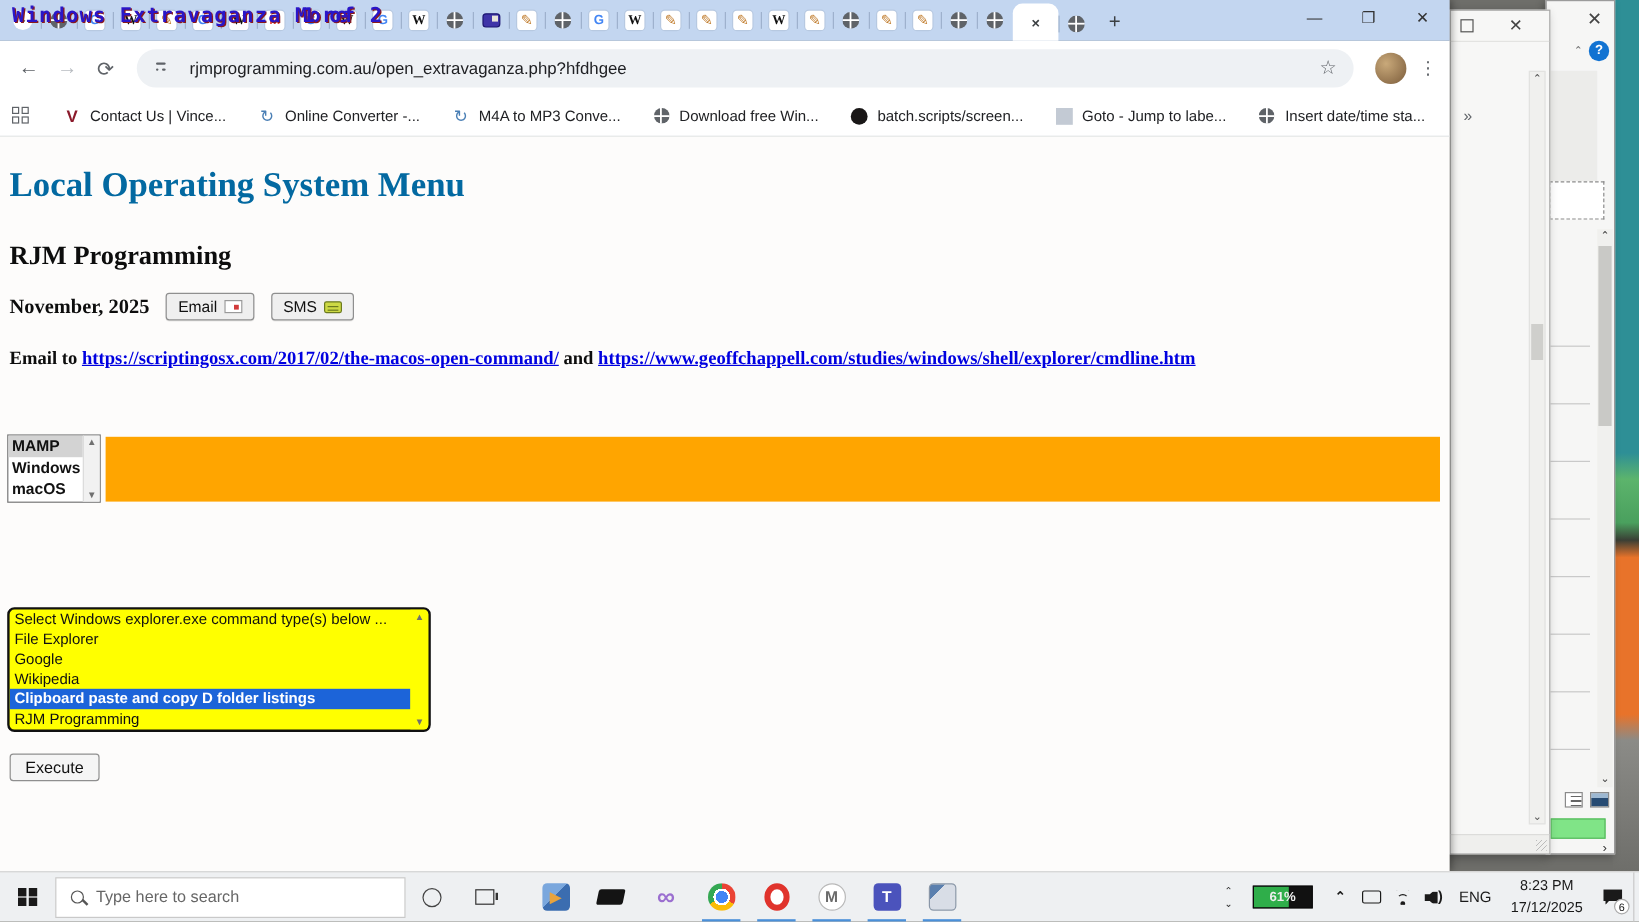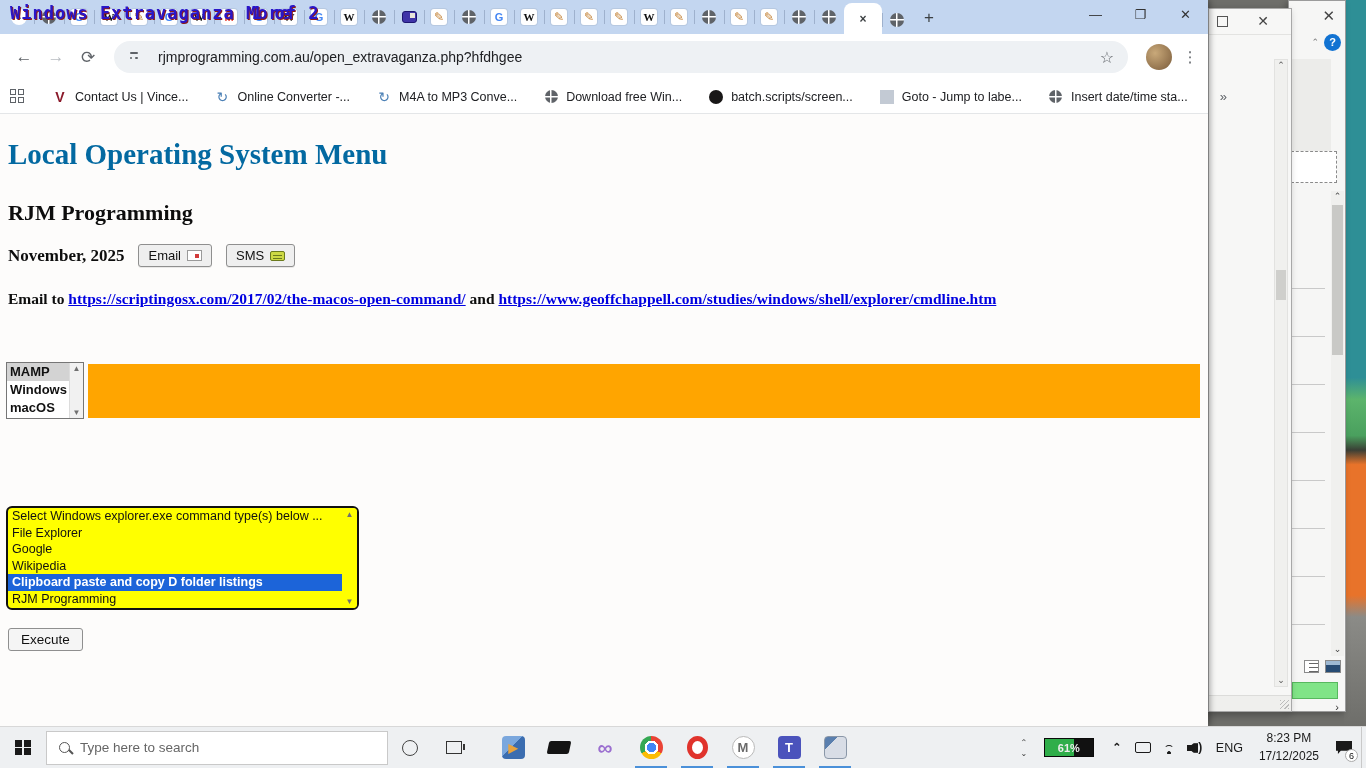--- a/index.html
+++ b/index.html
@@ -137,21 +137,21 @@
   .overlay-note { position:absolute; top:3px; font-family:"DejaVu Sans Mono",monospace; font-weight:bold;
     font-size:17px; color:#2a16c8; text-shadow:1px 1px 0 #8b1a1a; z-index:50; letter-spacing:1px; }
   .ov-title { left:10px; } .ov-page { left:252px; }
 
   
   .taskbar { position:absolute; left:0; bottom:0; width:1366px; height:42px; background:#eef0f2;
     border-top:1px solid #d8d8d8; display:flex; align-items:center; z-index:40; }
   .start { width:46px; height:42px; display:flex; align-items:center; justify-content:center; }
   .win-logo { width:16px; height:16px; display:grid; grid-template-columns:7px 7px; grid-template-rows:7px 7px; gap:1.5px; }
   .win-logo i { background:#1a1a1a; }
-  .searchbox { width:342px; height:34px; background:#fff; border:1px solid #c9c9c9; display:flex; align-items:center; gap:10px; padding:0 12px; }
+  .searchbox { width:292px; height:34px; background:#fff; border:1px solid #c9c9c9; display:flex; align-items:center; gap:10px; padding:0 12px; }
   .mag { width:11px; height:11px; border:1.6px solid #555; border-radius:50%; position:relative; flex:none; }
   .mag::after { content:""; position:absolute; width:6px; height:1.6px; background:#555; transform:rotate(45deg); right:-5px; bottom:-1px; }
   .search-ph { font-size:13.5px; color:#666; }
   .tb-icon { width:44px; height:42px; display:flex; align-items:center; justify-content:center; position:relative; }
   .cortana-ring { width:16px; height:16px; border:1.7px solid #444; border-radius:50%; }
   .taskview { width:16px; height:13px; border:1.6px solid #333; position:relative; }
   .taskview::before { content:""; position:absolute; right:-4px; top:2px; width:2px; height:6px; background:#333; }
   .app { width:46px; height:42px; display:flex; align-items:center; justify-content:center; position:relative; }
   .app.running::after { content:""; position:absolute; bottom:0; left:7px; right:7px; height:3px; background:#4a90d9; }
   .ai { width:23px; height:23px; display:flex; align-items:center; justify-content:center; border-radius:4px; font-size:13px; font-weight:bold; }

